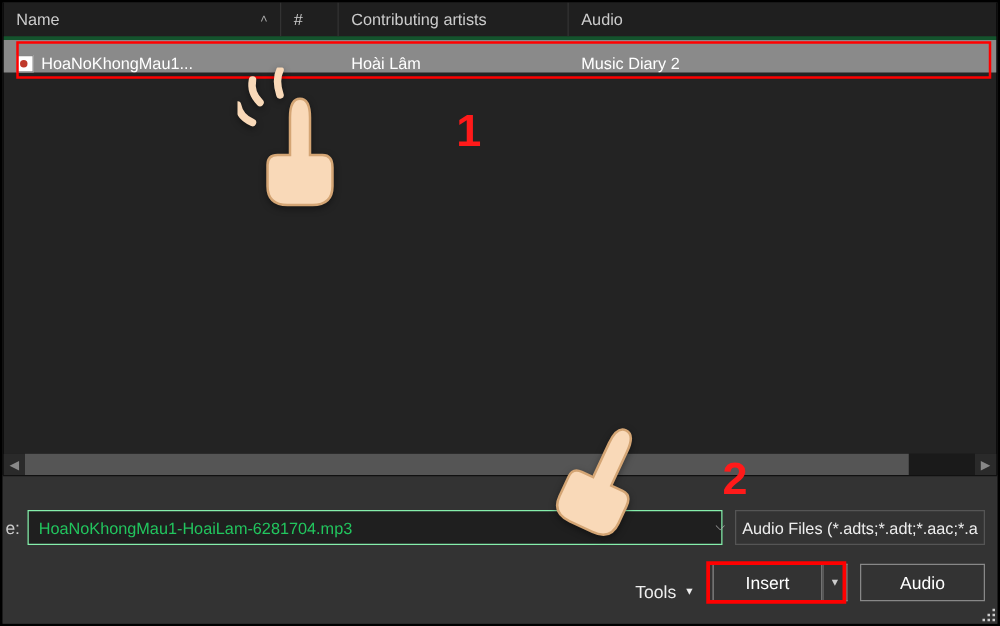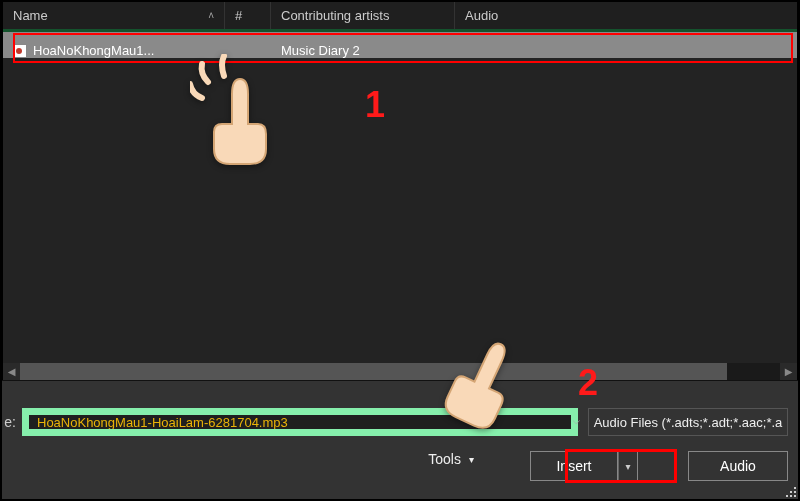--- a/index.html
+++ b/index.html
@@ -155,22 +155,22 @@
     color: #ccc;
     padding: 0 6px 0 0;
     font-size: 14px;
     width: 20px;
     text-align: right;
   }
   .filename-input {
     flex: 1;
     height: 28px;
     background: #1f1f1f;
-    border: 7px solid #86efac;
-    color: #eab308;
+    border: 1px solid #86efac;
+    color: #22c55e;
     padding: 0 8px;
     font-size: 13px;
     font-family: inherit;
     margin-right: 10px;
   }
   .filename-dropdown {
     position: absolute;
     right: 218px;
     top: 26px;
     height: 28px;
@@ -192,42 +192,41 @@
     font-size: 13px;
     justify-content: center;
     white-space: nowrap;
     overflow: hidden;
   }
   .action-row {
     position: absolute;
     bottom: 18px;
     right: 10px;
     display: flex;
-    align-items: flex-start;
+    align-items: flex-end;
     gap: 10px;
   }
   .tools-label {
     color: #eee;
     font-size: 14px;
     display: flex;
     align-items: center;
     gap: 8px;
     padding-right: 6px;
   }
   .btn {
     height: 30px;
     background: #333;
     border: 1px solid #888;
     color: #fff;
     font-size: 14px;
     display: flex;
     align-items: center;
     justify-content: center;
     cursor: pointer;
-    margin-left: 40px;
   }
   .btn-insert {
     width: 88px;
   }
   .btn-insert-split {
     display: flex;
   }
   .btn-insert-arrow {
     width: 20px;
     height: 30px;
@@ -308,20 +307,21 @@
     <div class="col col-album">Audio</div>
   </div>
 
   <div class="file-rows">
     <div class="file-row">
       <div class="col col-name">
         <span class="file-icon"></span>
         <span>HoaNoKhongMau1...</span>
       </div>
       <div class="col col-num"></div>
+      <div class="col col-artist">Hoài Lâm</div>
       <div class="col col-album">Music Diary 2</div>
     </div>
 
     <div class="hscroll">
       <div class="hscroll-arrow">◀</div>
       <div class="hscroll-track">
         <div class="hscroll-thumb"></div>
       </div>
       <div class="hscroll-arrow">▶</div>
     </div>

